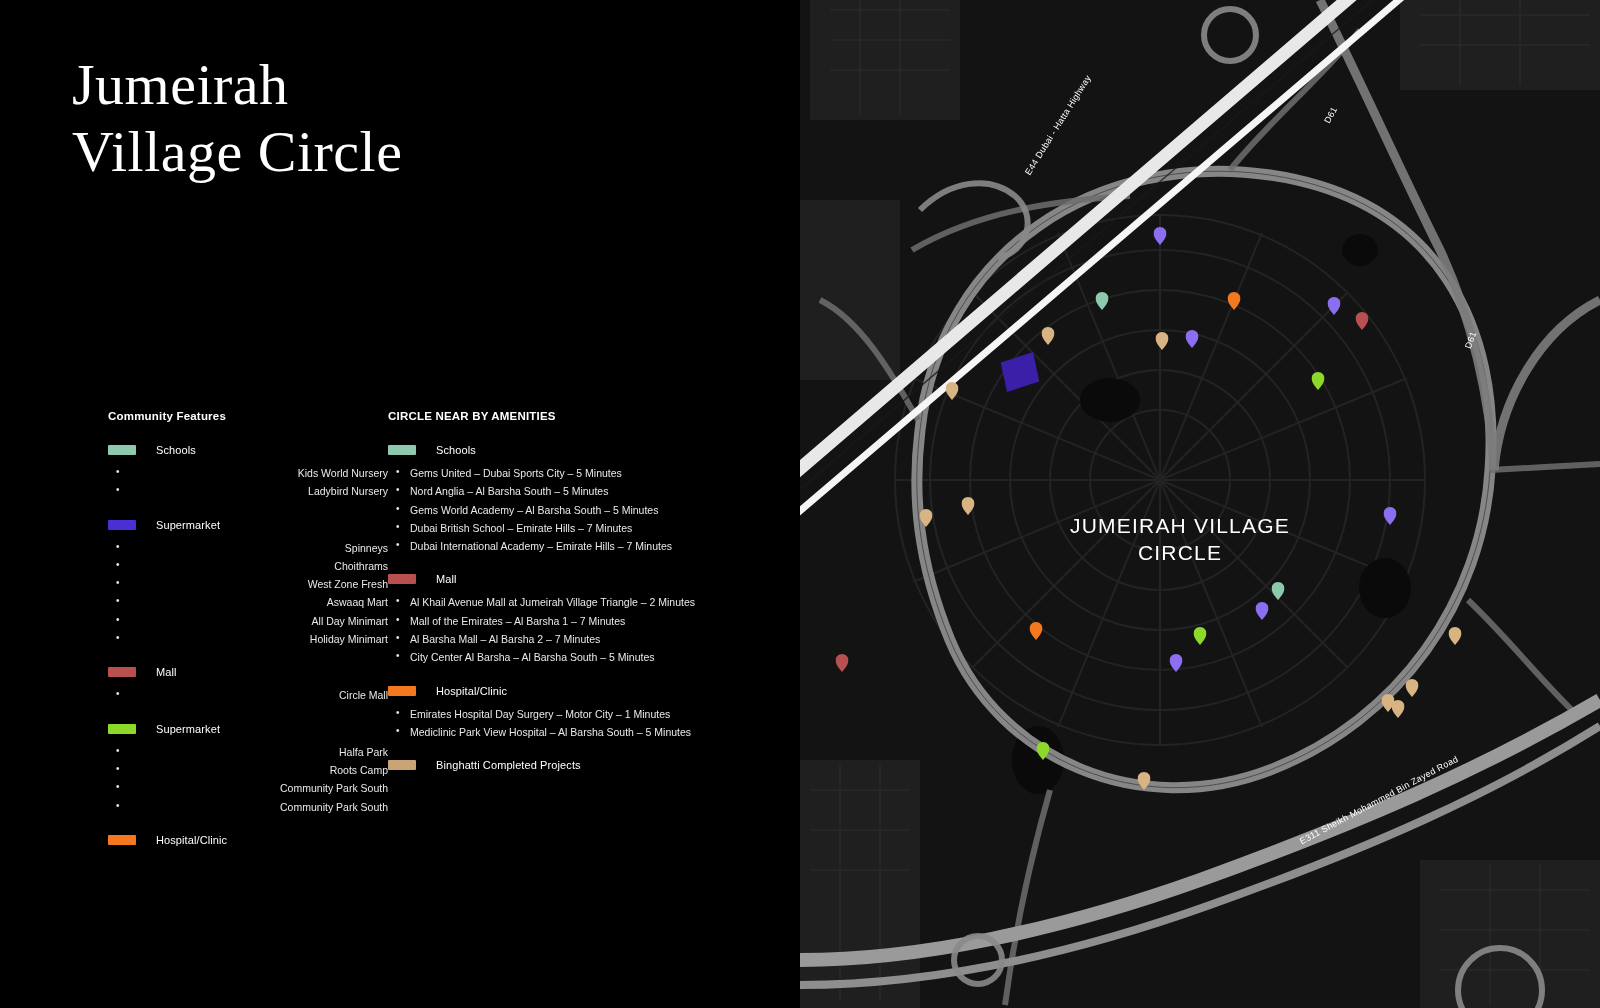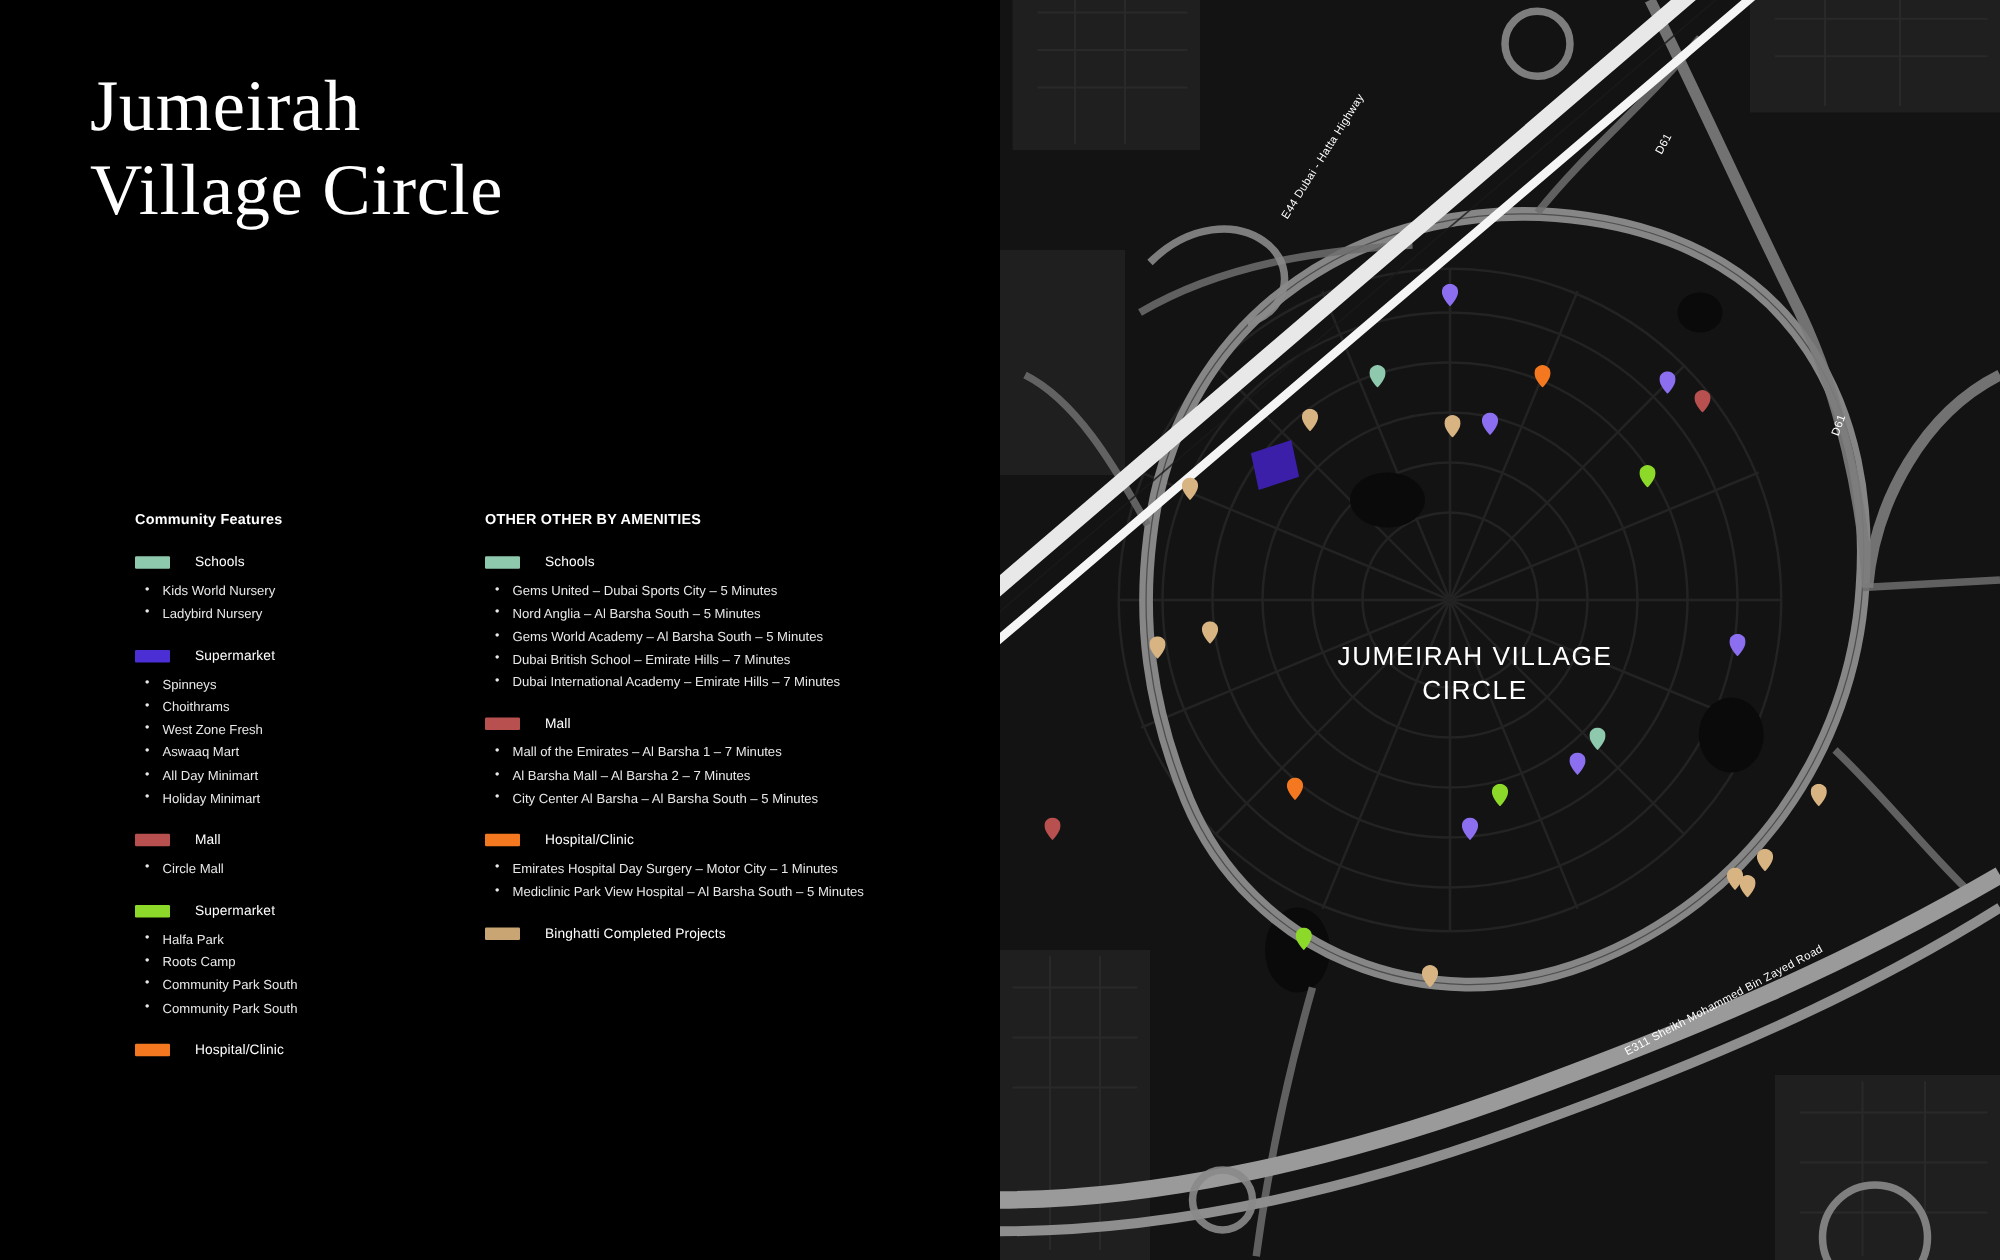--- a/index.html
+++ b/index.html
@@ -94,21 +94,21 @@
     padding-left: 22px;
   }
   ul.items li::before {
     content: "\2022";
     position: absolute;
     left: 8px;
     top: -1px;
     color: #e9e9e9;
     font-size: 10px;
   }
-  .col-left ul.items li { padding-left: 22px; }
+  .col-left ul.items li { padding-left: 22px; text-align: right; }
   .col-right ul.items li { padding-left: 22px; }
 
   
   .map {
     position: relative;
     width: 800px;
     height: 1008px;
     flex: 0 0 800px;
     background: #141414;
     overflow: hidden;
@@ -210,41 +210,42 @@
             </div>
             <div class="group">
               <div class="group-head">
                 <span class="swatch" style="background: rgb(244, 120, 31);"></span>
                 <span class="group-label">Hospital/Clinic</span>
               </div>
             </div>
           </div>
       </div>
       <div class="col-right">
-        <div class="col-heading">OTHER OTHER BY AMENITIES</div>
+        <div class="col-heading">CIRCLE NEAR BY AMENITIES</div>
         <div id="right-groups">
             <div class="group">
               <div class="group-head">
                 <span class="swatch" style="background: rgb(143, 201, 173);"></span>
                 <span class="group-label">Schools</span>
               </div>
               <ul class="items">
                 <li>Gems United – Dubai Sports City – 5 Minutes</li>
                 <li>Nord Anglia – Al Barsha South – 5 Minutes</li>
                 <li>Gems World Academy – Al Barsha South – 5 Minutes</li>
                 <li>Dubai British School – Emirate Hills – 7 Minutes</li>
                 <li>Dubai International Academy – Emirate Hills – 7 Minutes</li>
               </ul>
             </div>
             <div class="group">
               <div class="group-head">
                 <span class="swatch" style="background: rgb(183, 80, 79);"></span>
                 <span class="group-label">Mall</span>
               </div>
               <ul class="items">
+                <li>Al Khail Avenue Mall at Jumeirah Village Triangle  – 2 Minutes</li>
                 <li>Mall of the Emirates – Al Barsha 1 – 7 Minutes</li>
                 <li>Al Barsha Mall – Al Barsha 2 – 7 Minutes</li>
                 <li>City Center Al Barsha – Al Barsha South – 5 Minutes</li>
               </ul>
             </div>
             <div class="group">
               <div class="group-head">
                 <span class="swatch" style="background: rgb(244, 120, 31);"></span>
                 <span class="group-label">Hospital/Clinic</span>
               </div>

